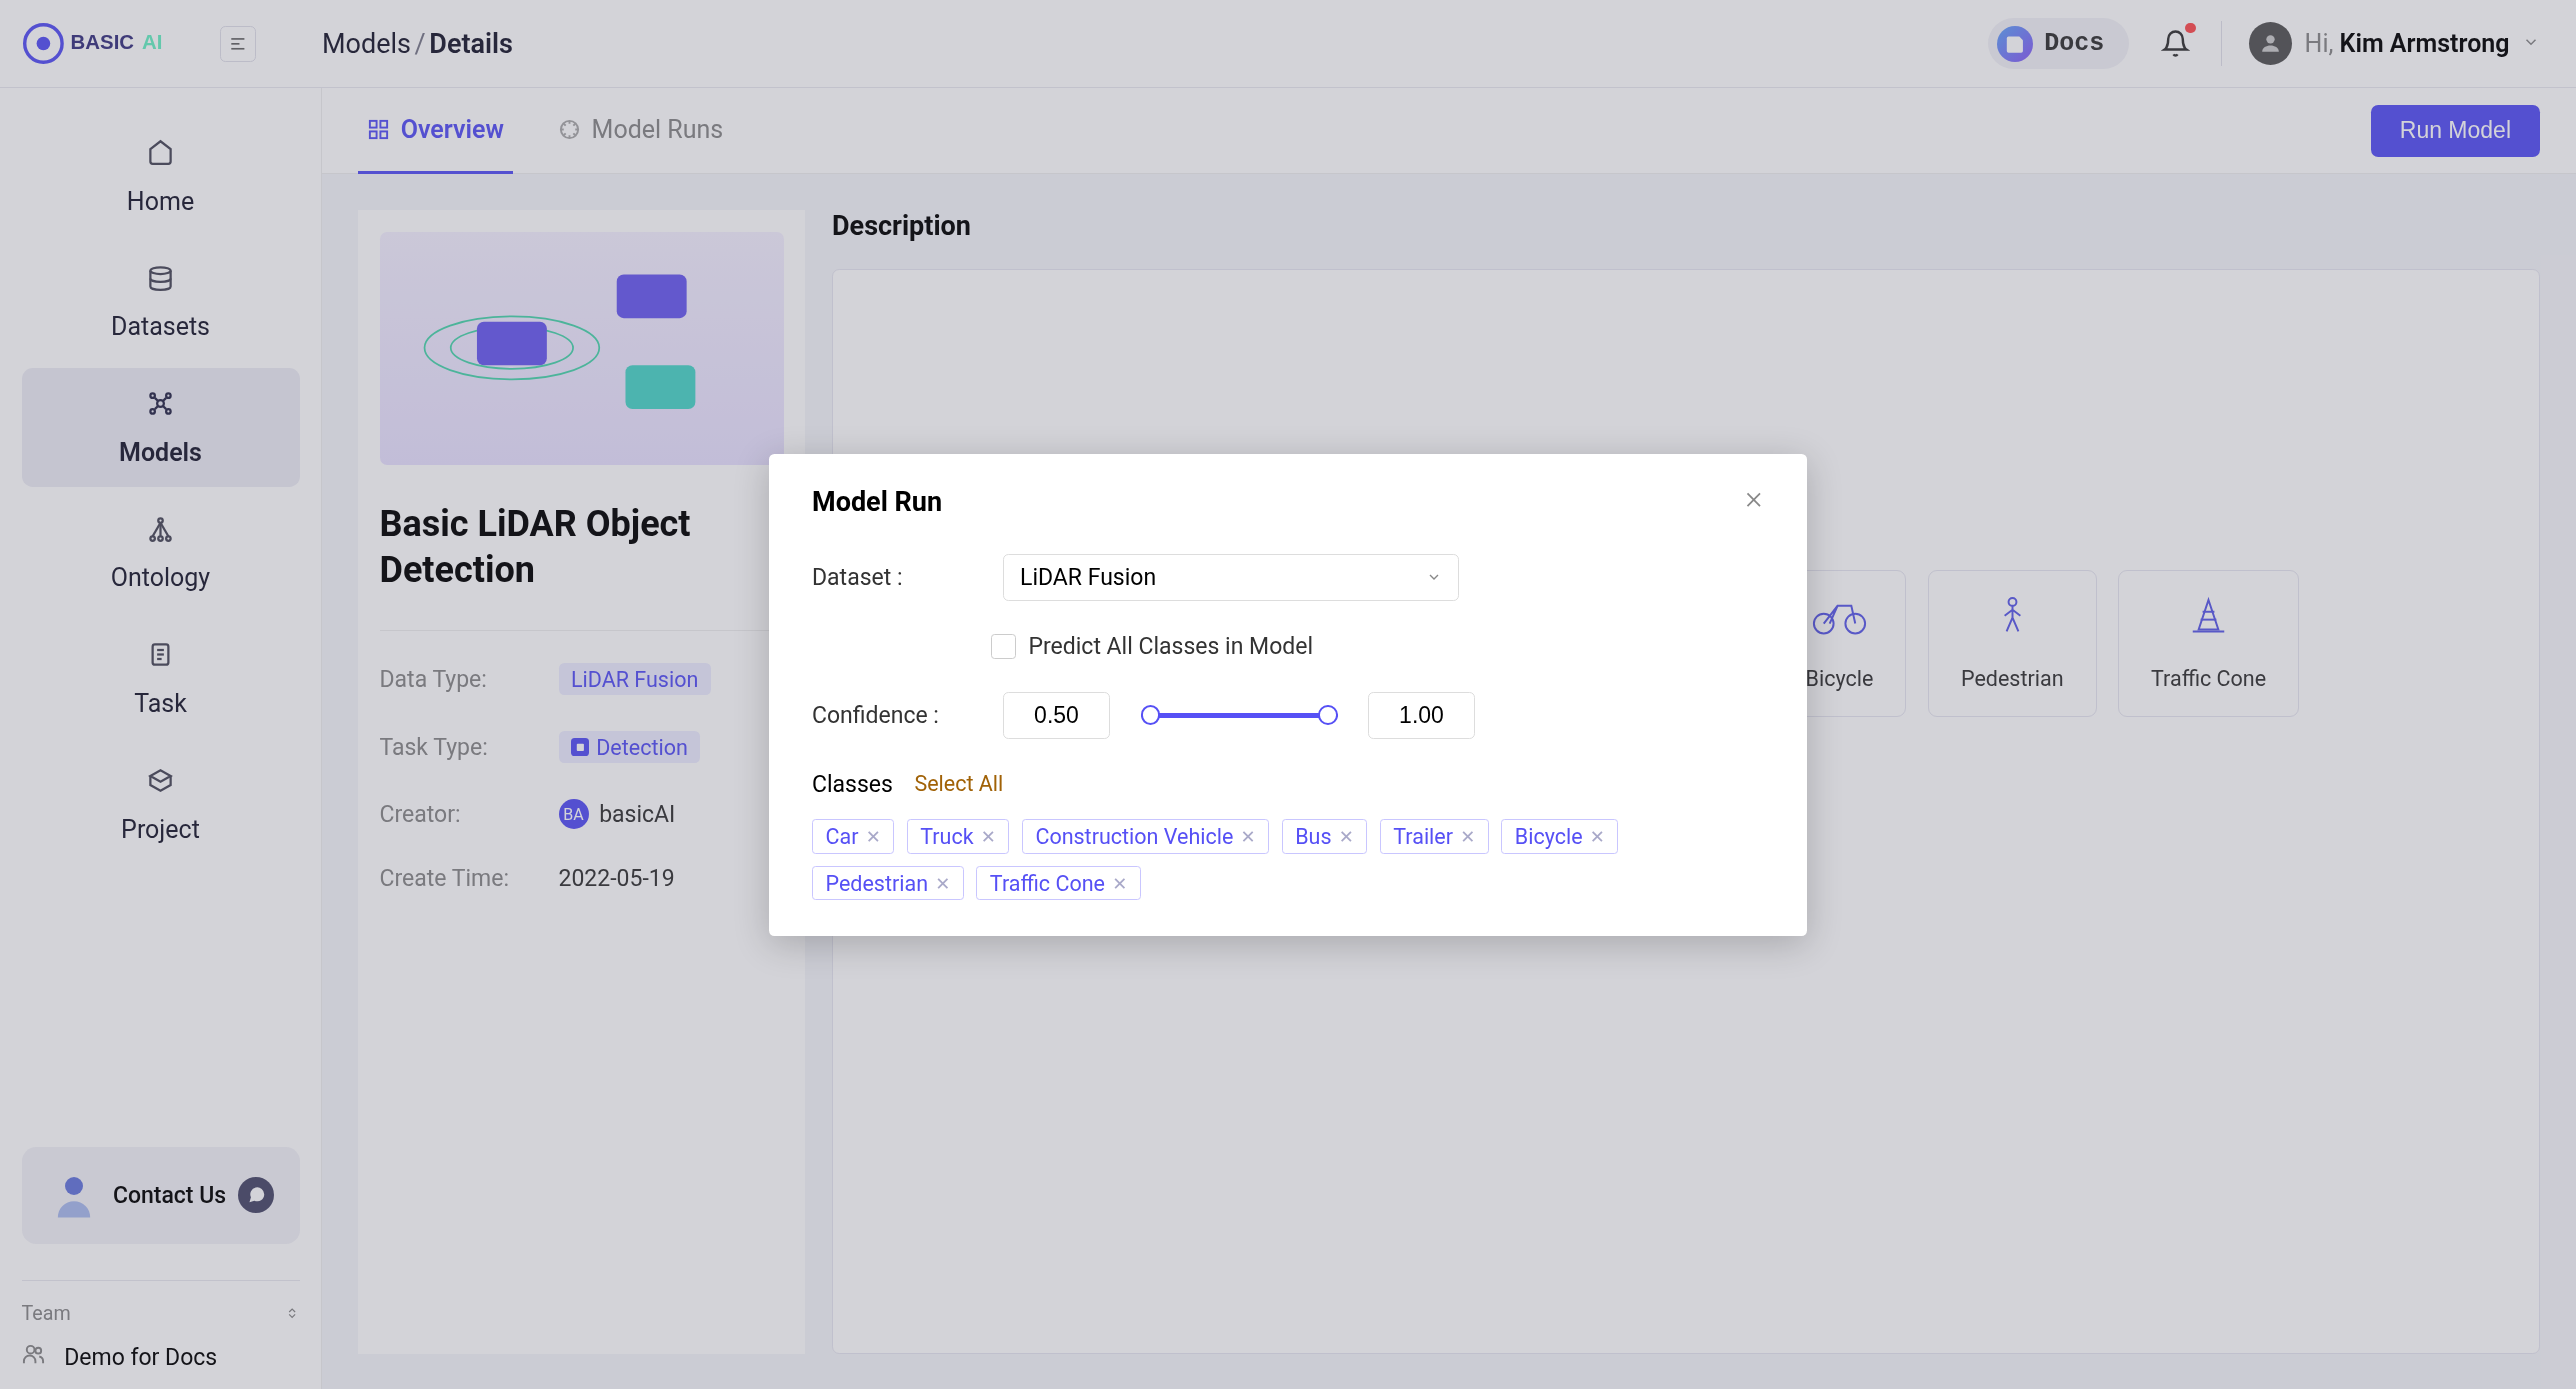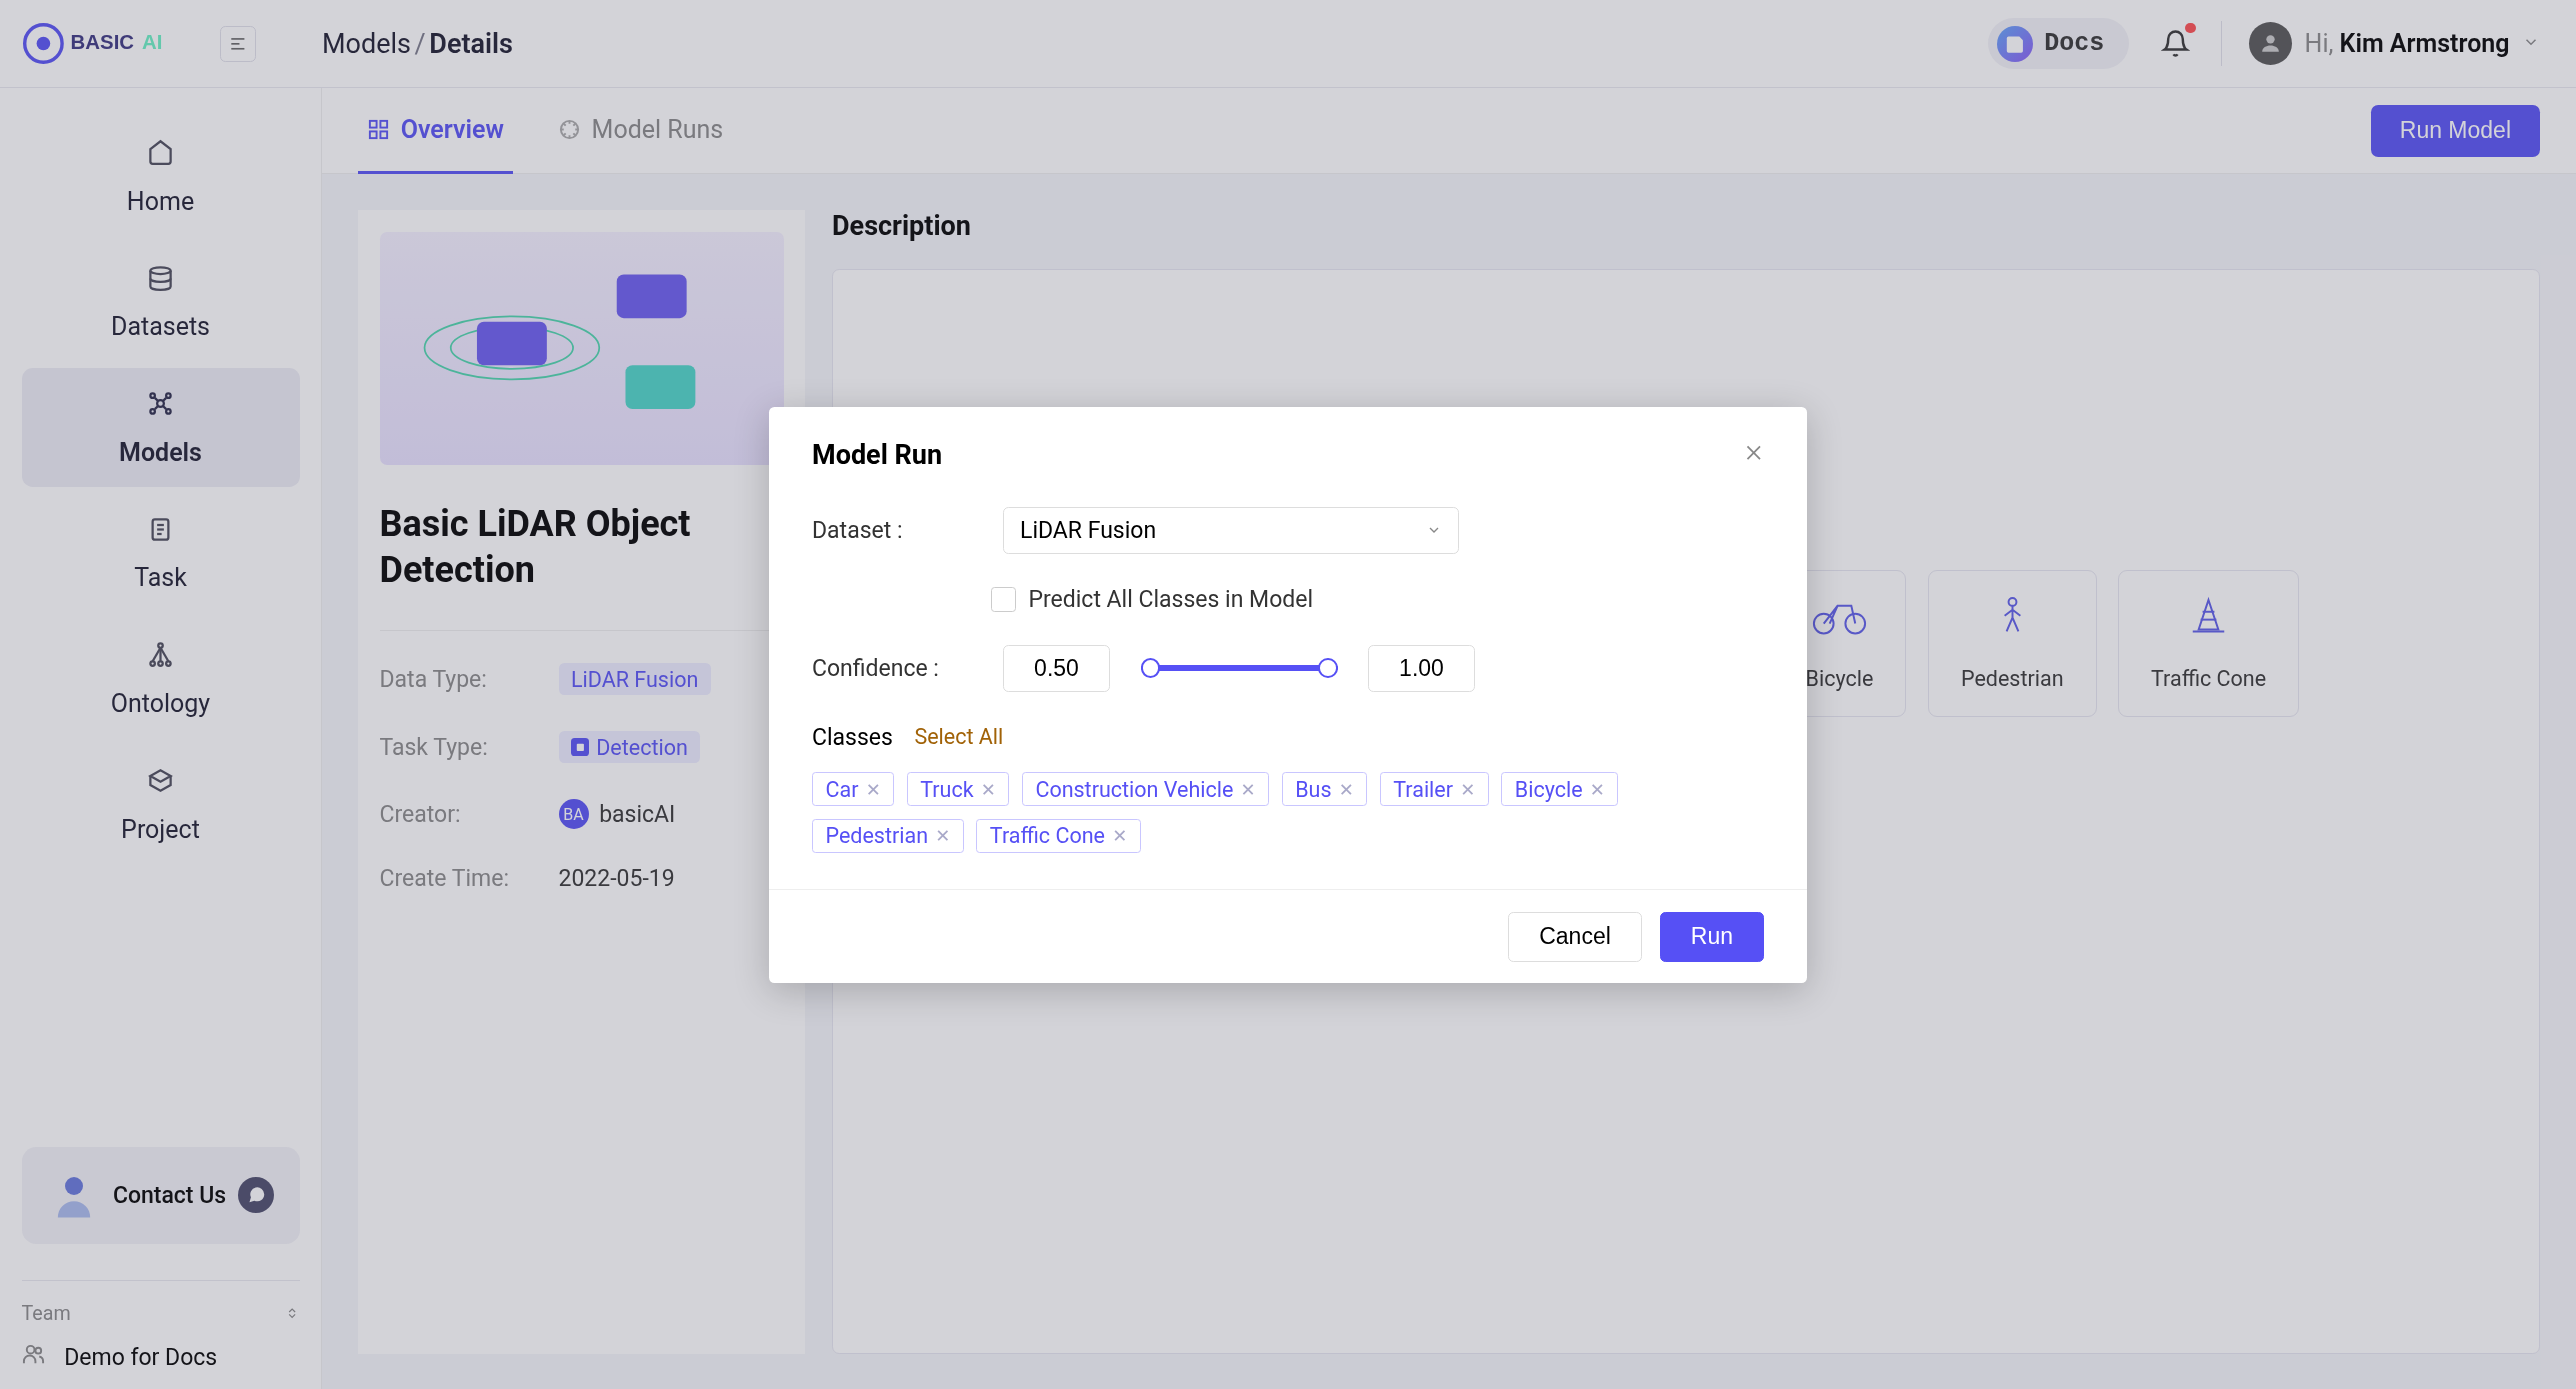--- a/index.html
+++ b/index.html
@@ -205,41 +205,41 @@
             <line x1="17" y1="7" x2="14" y2="10"></line>
             <line x1="7" y1="17" x2="10" y2="14"></line>
             <line x1="17" y1="17" x2="14" y2="14"></line>
           </svg>
         </span>
       <span>Models</span>
     </div>
     <div class="nav-item">
       <span class="nav-ico">
           <svg width="27" height="27" viewBox="0 0 24 24" fill="none" stroke="currentColor" stroke-width="2">
-            <rect x="5" y="3" width="14" height="18" rx="2"></rect>
-            <line x1="9" y1="8" x2="15" y2="8"></line>
-            <line x1="9" y1="12" x2="15" y2="12"></line>
-            <line x1="9" y1="16" x2="13" y2="16"></line>
-          </svg>
-        </span>
-      <span>Task</span>
-    </div>
-    <div class="nav-item">
-      <span class="nav-ico">
-          <svg width="27" height="27" viewBox="0 0 24 24" fill="none" stroke="currentColor" stroke-width="2">
             <circle cx="12" cy="4" r="2"></circle>
             <circle cx="5" cy="20" r="2"></circle>
             <circle cx="19" cy="20" r="2"></circle>
             <circle cx="12" cy="20" r="2"></circle>
             <line x1="12" y1="6" x2="12" y2="18"></line>
             <line x1="12" y1="6" x2="5" y2="18"></line>
             <line x1="12" y1="6" x2="19" y2="18"></line>
           </svg>
         </span>
       <span>Ontology</span>
+    </div>
+    <div class="nav-item">
+      <span class="nav-ico">
+          <svg width="27" height="27" viewBox="0 0 24 24" fill="none" stroke="currentColor" stroke-width="2">
+            <rect x="5" y="3" width="14" height="18" rx="2"></rect>
+            <line x1="9" y1="8" x2="15" y2="8"></line>
+            <line x1="9" y1="12" x2="15" y2="12"></line>
+            <line x1="9" y1="16" x2="13" y2="16"></line>
+          </svg>
+        </span>
+      <span>Task</span>
     </div>
     <div class="nav-item">
       <span class="nav-ico">
           <svg width="27" height="27" viewBox="0 0 24 24" fill="none" stroke="currentColor" stroke-width="2">
             <path d="M21 8l-9-5-9 5 9 5 9-5z"></path>
             <path d="M3 8v8l9 5 9-5V8"></path>
           </svg>
         </span>
       <span>Project</span>
     </div>
@@ -497,19 +497,15 @@
           <div class="chip">
             <span>Pedestrian</span>
             <span class="chip-x">✕</span>
           </div>
           <div class="chip">
             <span>Traffic Cone</span>
             <span class="chip-x">✕</span>
           </div>
         </div>
     </div>
-    <div class="modal-footer">
-      <button class="btn">Cancel</button>
-      <button class="btn btn-primary">Run</button>
-    </div>
   </div>
 </div>
 
 
 </body></html>

